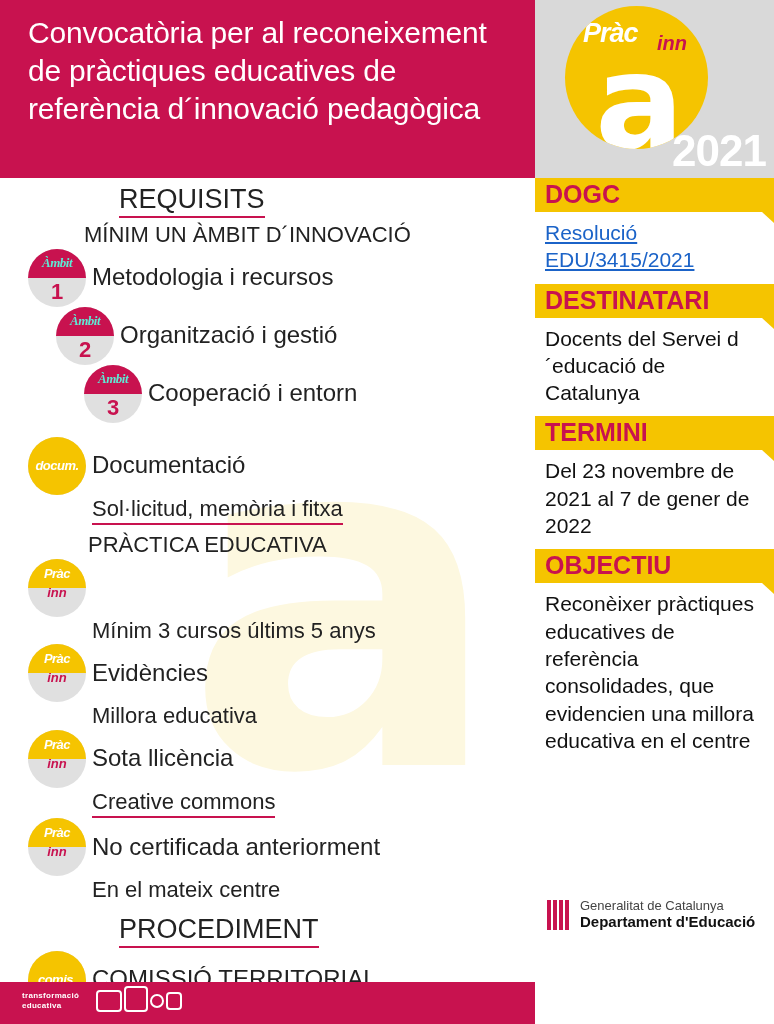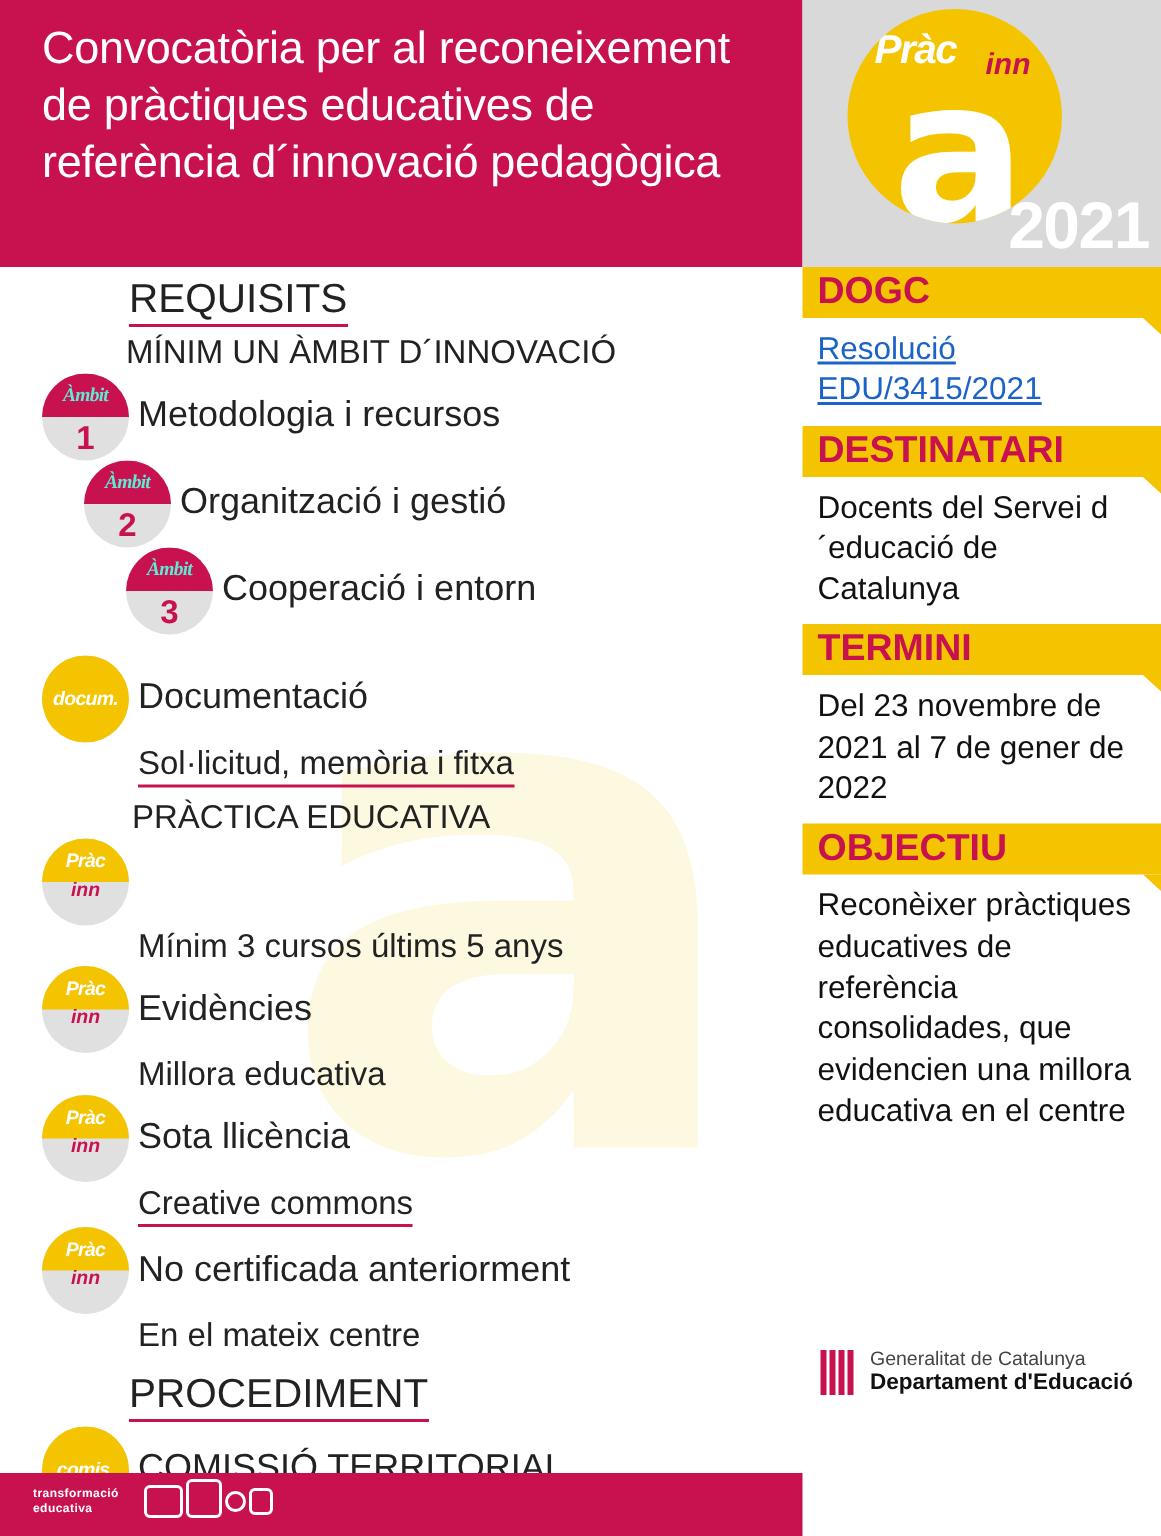--- a/index.html
+++ b/index.html
@@ -103,21 +103,21 @@
     color: #fdf8e0;
     font-weight: bold;
     font-family: "DejaVu Sans", sans-serif;
     z-index: 0;
     pointer-events: none;
   }
   .left-inner { position: relative; z-index: 1; }
   .sec-head {
     font-size: 27px;
     color: #222;
-    margin-left: 86px;
+    margin-left: 119px;
     border-bottom: 2px solid #c8124f;
     display: inline-block;
     padding-bottom: 1px;
     margin-bottom: 3px;
   }
   .plain {
     font-size: 22px;
     color: #222;
     margin-left: 60px;
     line-height: 1.25;

